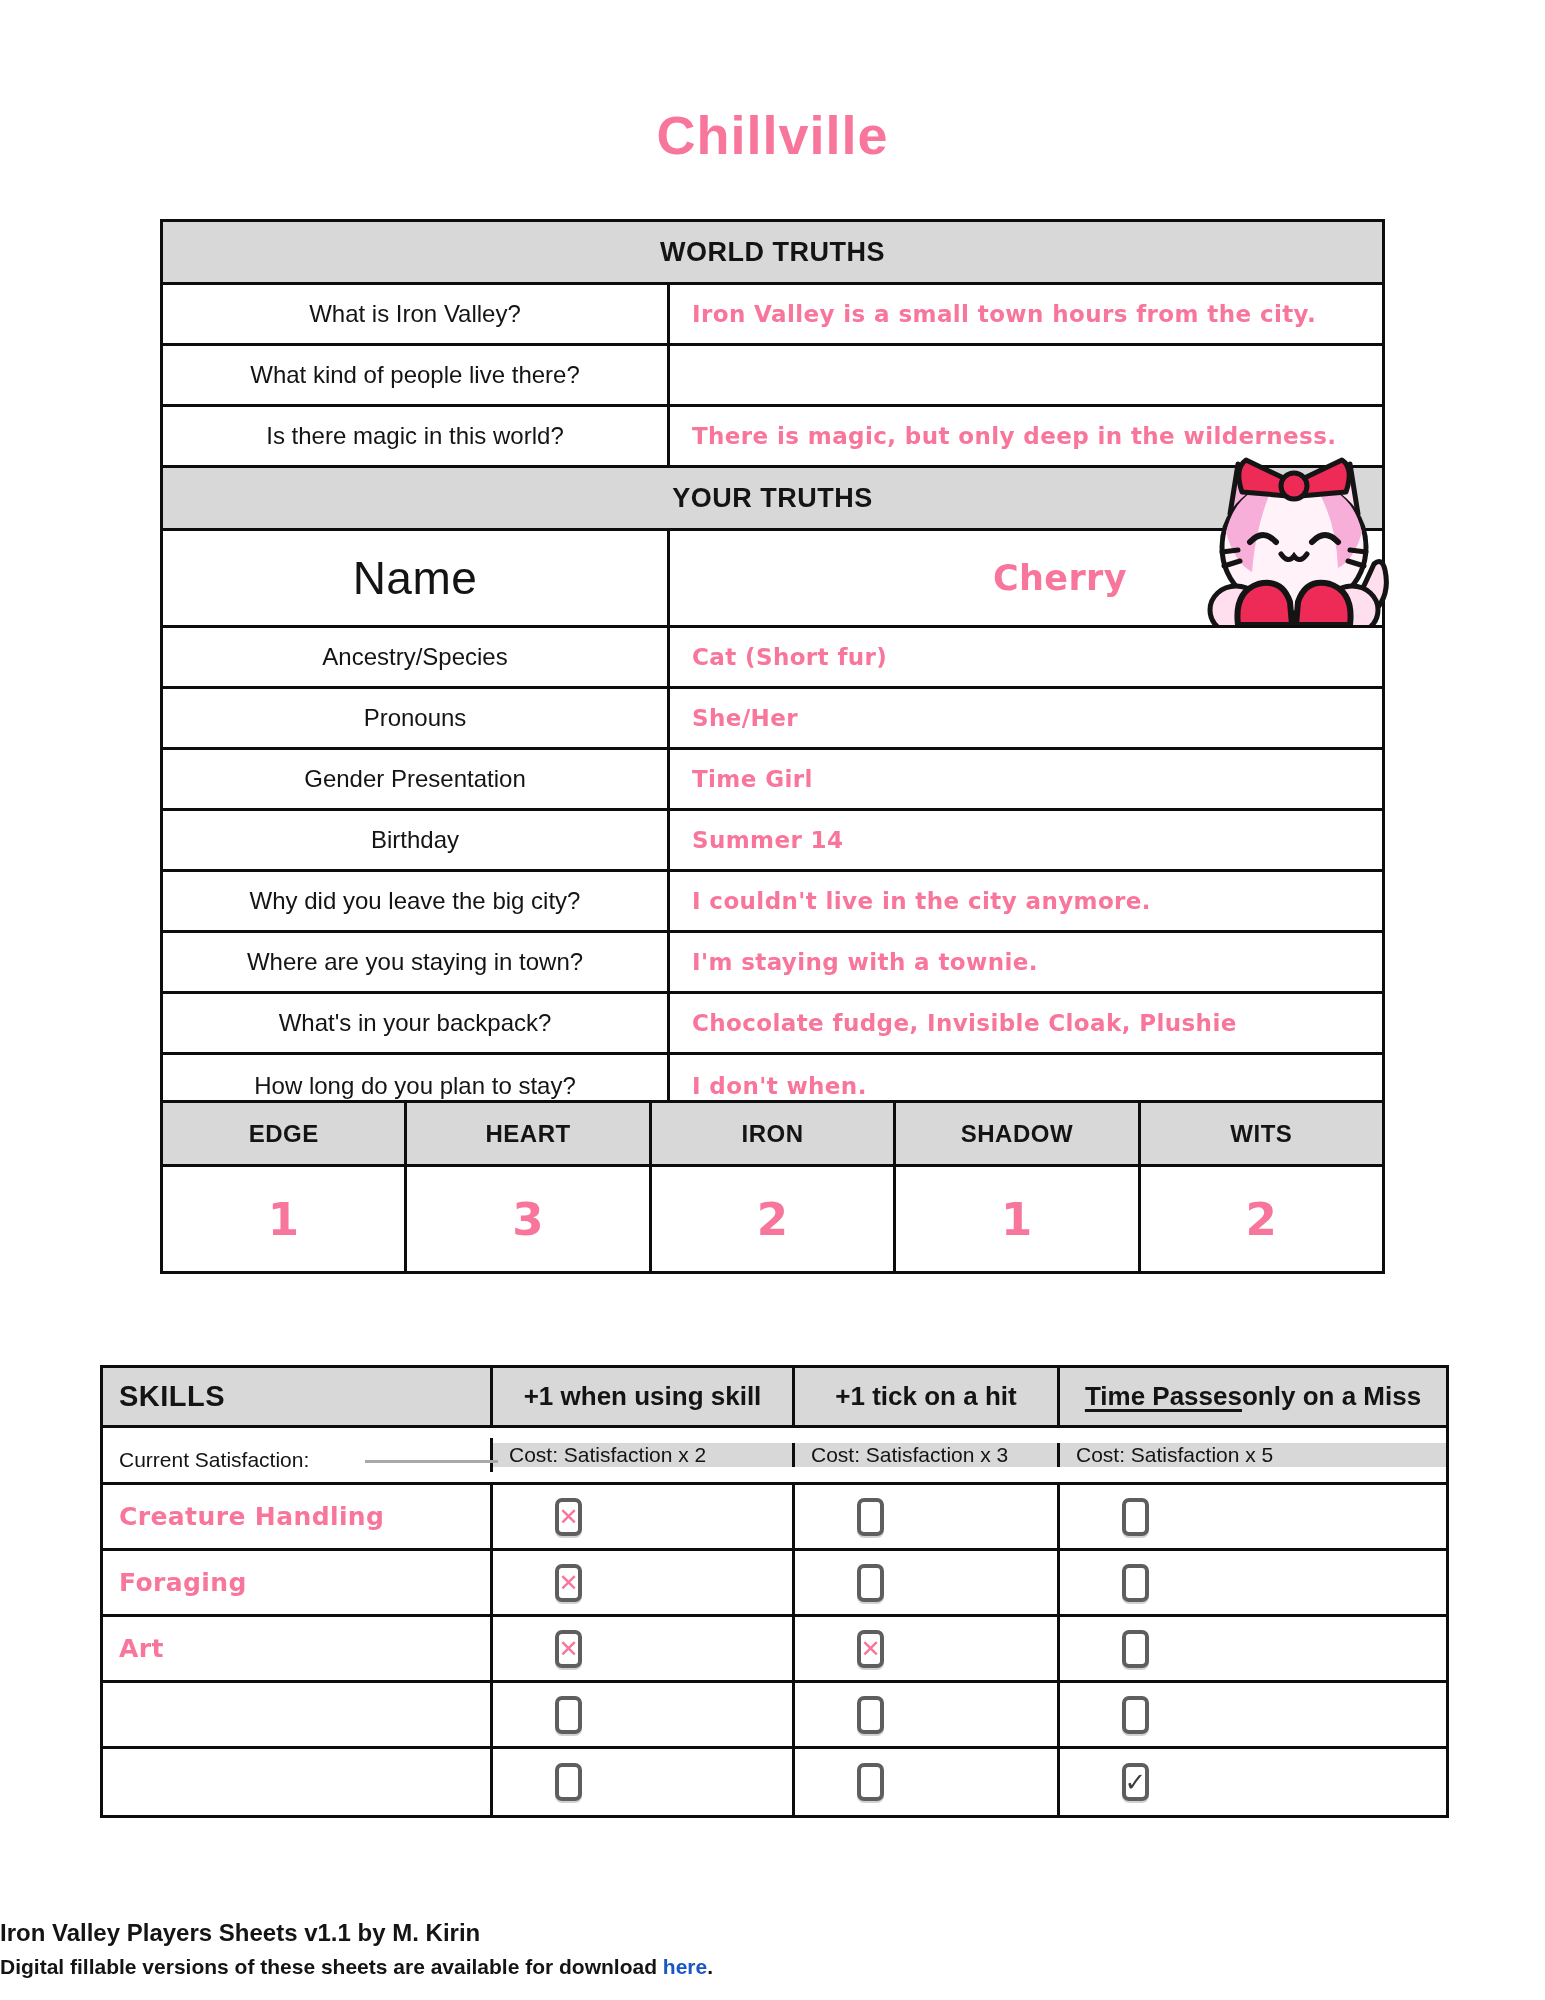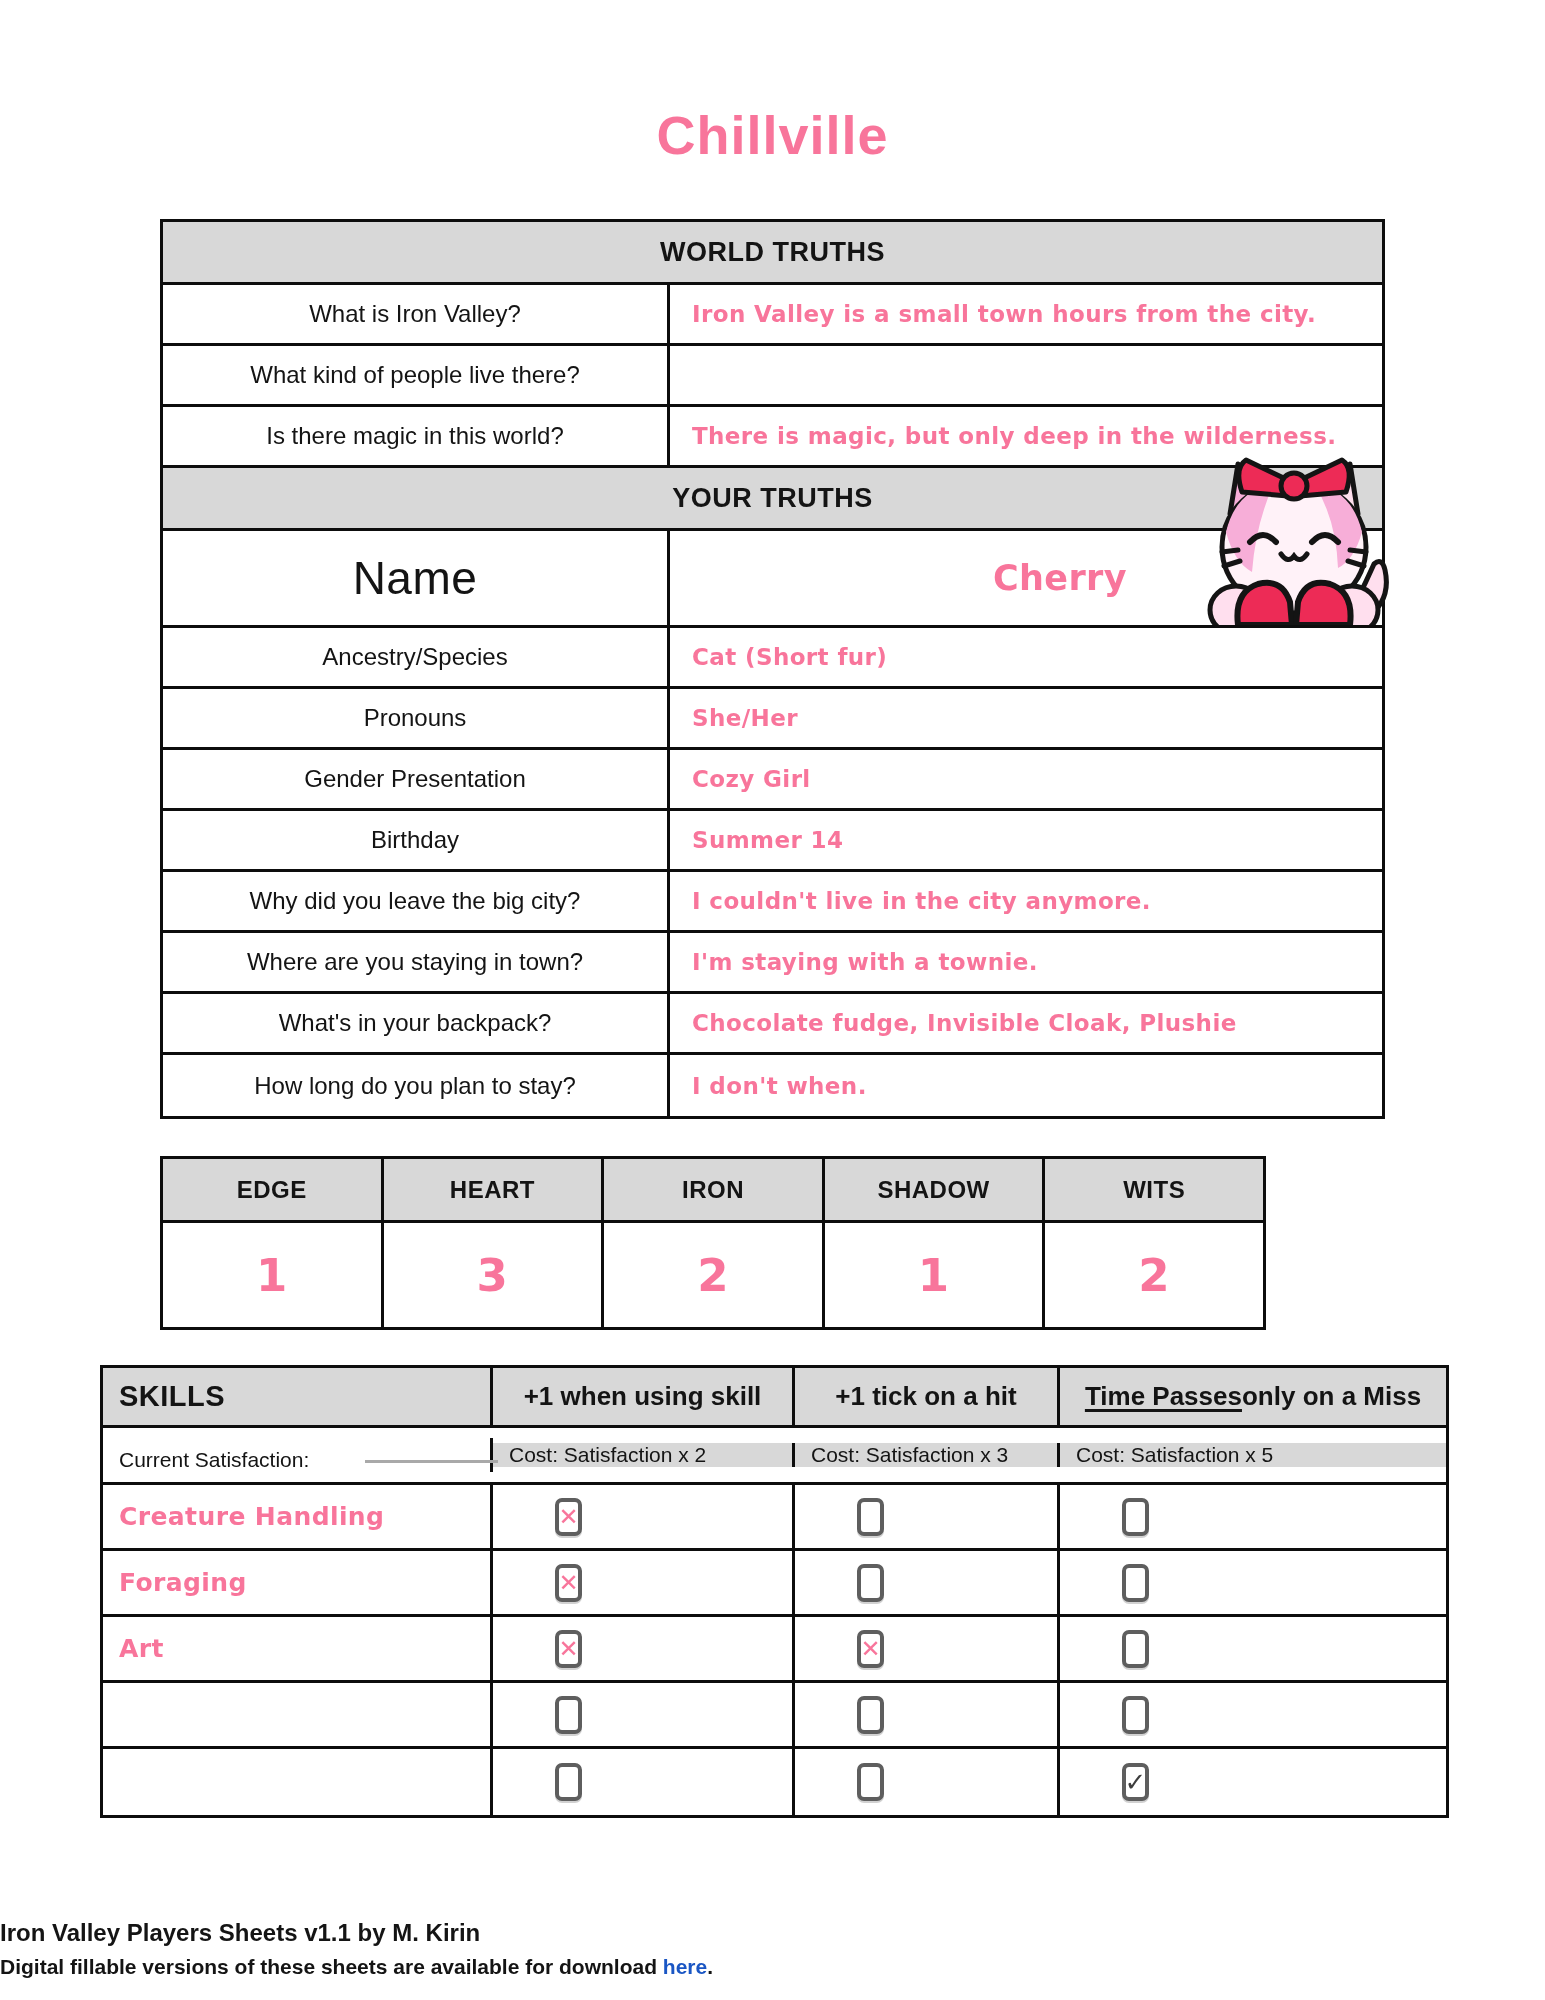--- a/index.html
+++ b/index.html
@@ -40,21 +40,21 @@
   .h63{height:63px;}
   .h97{height:97px;}
   .name-label{font-size:46px;font-weight:normal;letter-spacing:.5px;}
   .name-value{flex:1;display:flex;align-items:center;justify-content:flex-end;
     padding-right:255px;font-size:35px;}
 
   
   #truths-table{left:160px;top:219px;width:1225px;}
 
   
-  #stats-table{left:160px;top:1156px;width:1106px;}
+  #stats-table{left:160px;top:1100px;width:1225px;}
   .stats-head{display:flex;height:64px;background:var(--gray);border-bottom:3px solid var(--line);}
   .stats-head .scell{border-right:3px solid var(--line);flex:1;display:flex;align-items:center;justify-content:center;
     font-weight:bold;font-size:24px;letter-spacing:.5px;}
   .stats-head .scell.last{border-right:none;}
   .stats-vals{display:flex;height:104px;background:#fff;}
   .stats-vals .scell{border-right:3px solid var(--line);flex:1;display:flex;align-items:center;justify-content:center;
     font-size:45px;}
   .stats-vals .scell.last{border-right:none;}
 
   
@@ -142,21 +142,21 @@
     </div>
     <div class="trow h61">
       <div class="qcell">Pronouns</div>
       <div class="acell">
           <span class="hand ans">She/Her</span>
         </div>
     </div>
     <div class="trow h61">
       <div class="qcell">Gender Presentation</div>
       <div class="acell">
-          <span class="hand ans">Cozy Girl</span>
+          <span class="hand ans">Time Girl</span>
         </div>
     </div>
     <div class="trow h61">
       <div class="qcell">Birthday</div>
       <div class="acell">
           <span class="hand ans">Summer 14</span>
         </div>
     </div>
     <div class="trow h61">
       <div class="qcell">Why did you leave the big city?</div>

